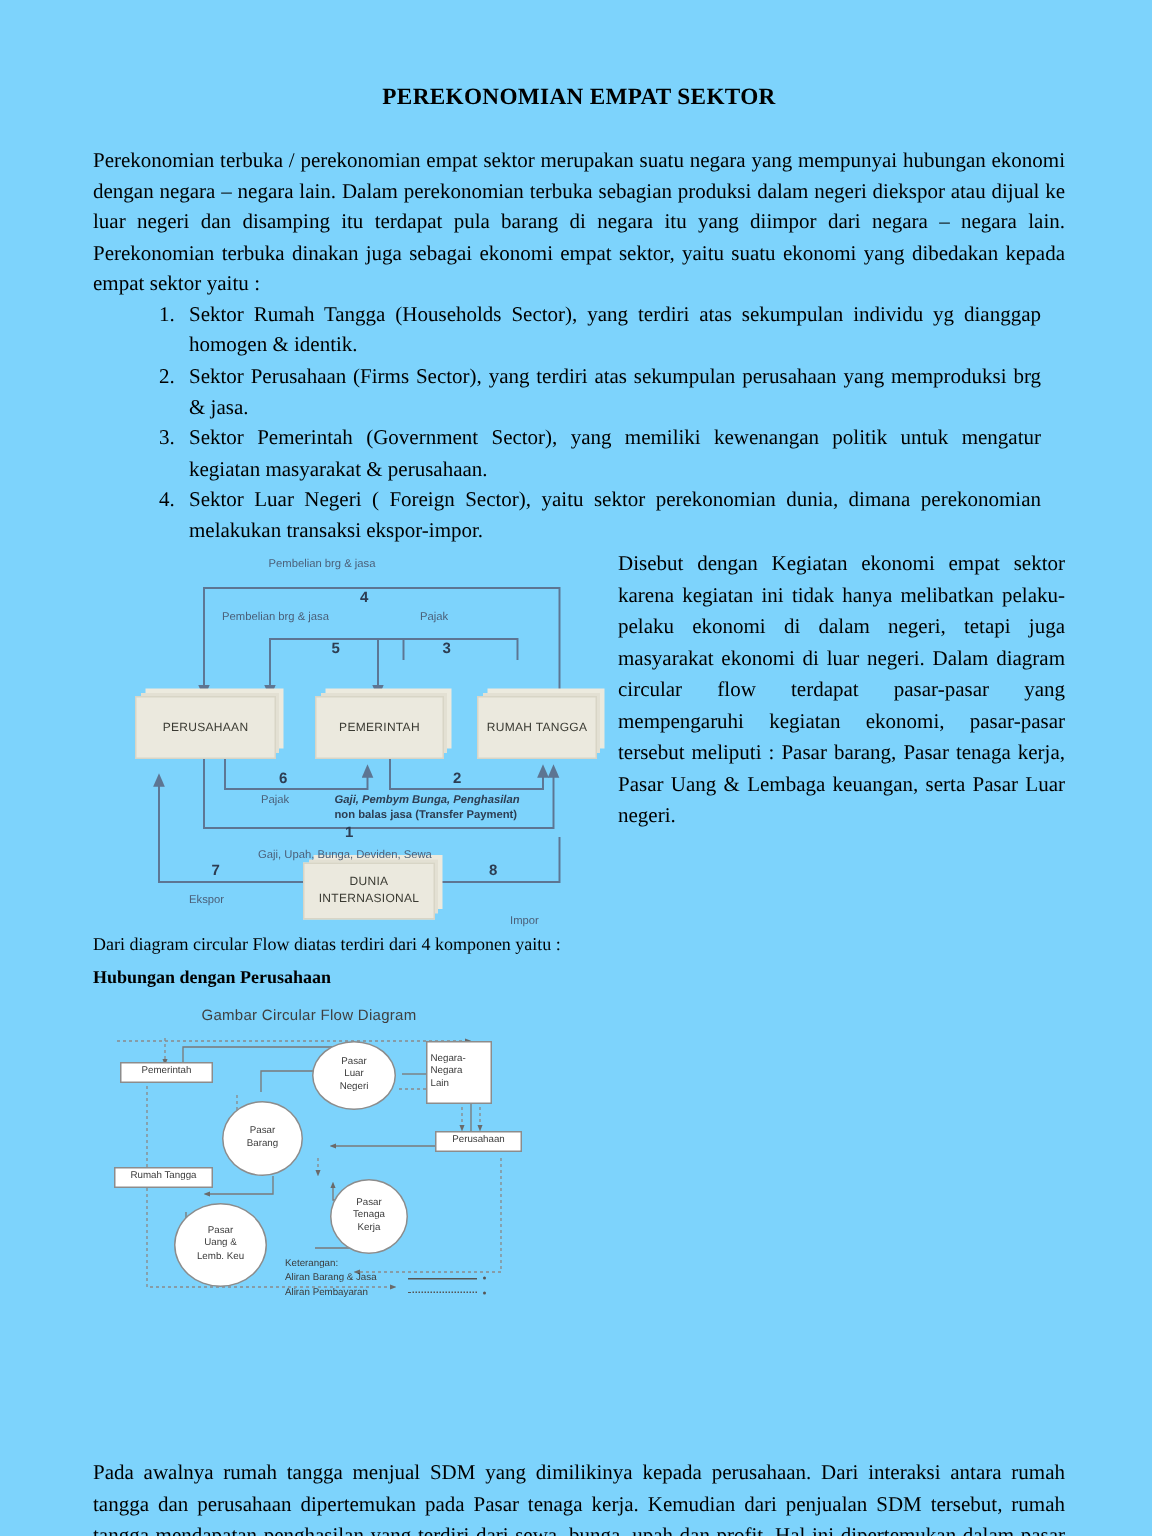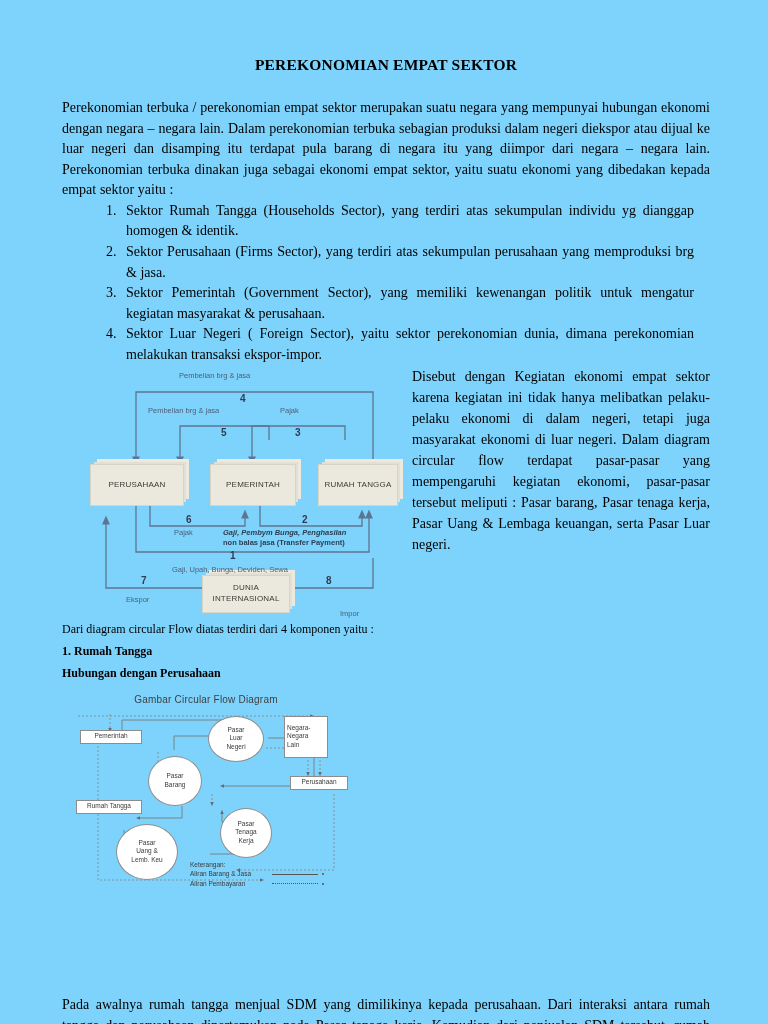--- a/index.html
+++ b/index.html
@@ -250,21 +250,20 @@
       <div class="d1-box" style="left:140px; top:209px; width:88px; height:38px; flex-direction:column; line-height:1.35;">
         <span>DUNIA</span>
         <span>INTERNASIONAL</span>
       </div>
     </div>
 
     <div class="col-text">Disebut dengan Kegiatan ekonomi empat sektor karena kegiatan ini tidak hanya melibatkan pelaku-pelaku ekonomi di dalam negeri, tetapi juga masyarakat ekonomi di luar negeri. Dalam diagram circular flow terdapat pasar-pasar yang mempengaruhi kegiatan ekonomi, pasar-pasar tersebut meliputi : Pasar barang, Pasar tenaga kerja, Pasar Uang &amp; Lembaga keuangan, serta Pasar Luar negeri.</div>
   </div>
 
   <div class="mid-line">Dari diagram circular Flow diatas terdiri dari 4 komponen yaitu :</div>
-  <div class="mid-line b">1. Rumah Tangga</div>
   <div class="mid-line b">Hubungan dengan Perusahaan</div>
 
   <div class="block" style="margin-top:12px;flex-direction:column;">
 
     <div class="diagram2">
       <div class="d2-title">Gambar Circular Flow Diagram</div>
 
       <svg class="d2-svg" viewBox="0 0 288 200">
         <defs>
           <marker id="ar2" markerWidth="5" markerHeight="5" refX="2.5" refY="2" orient="auto">

